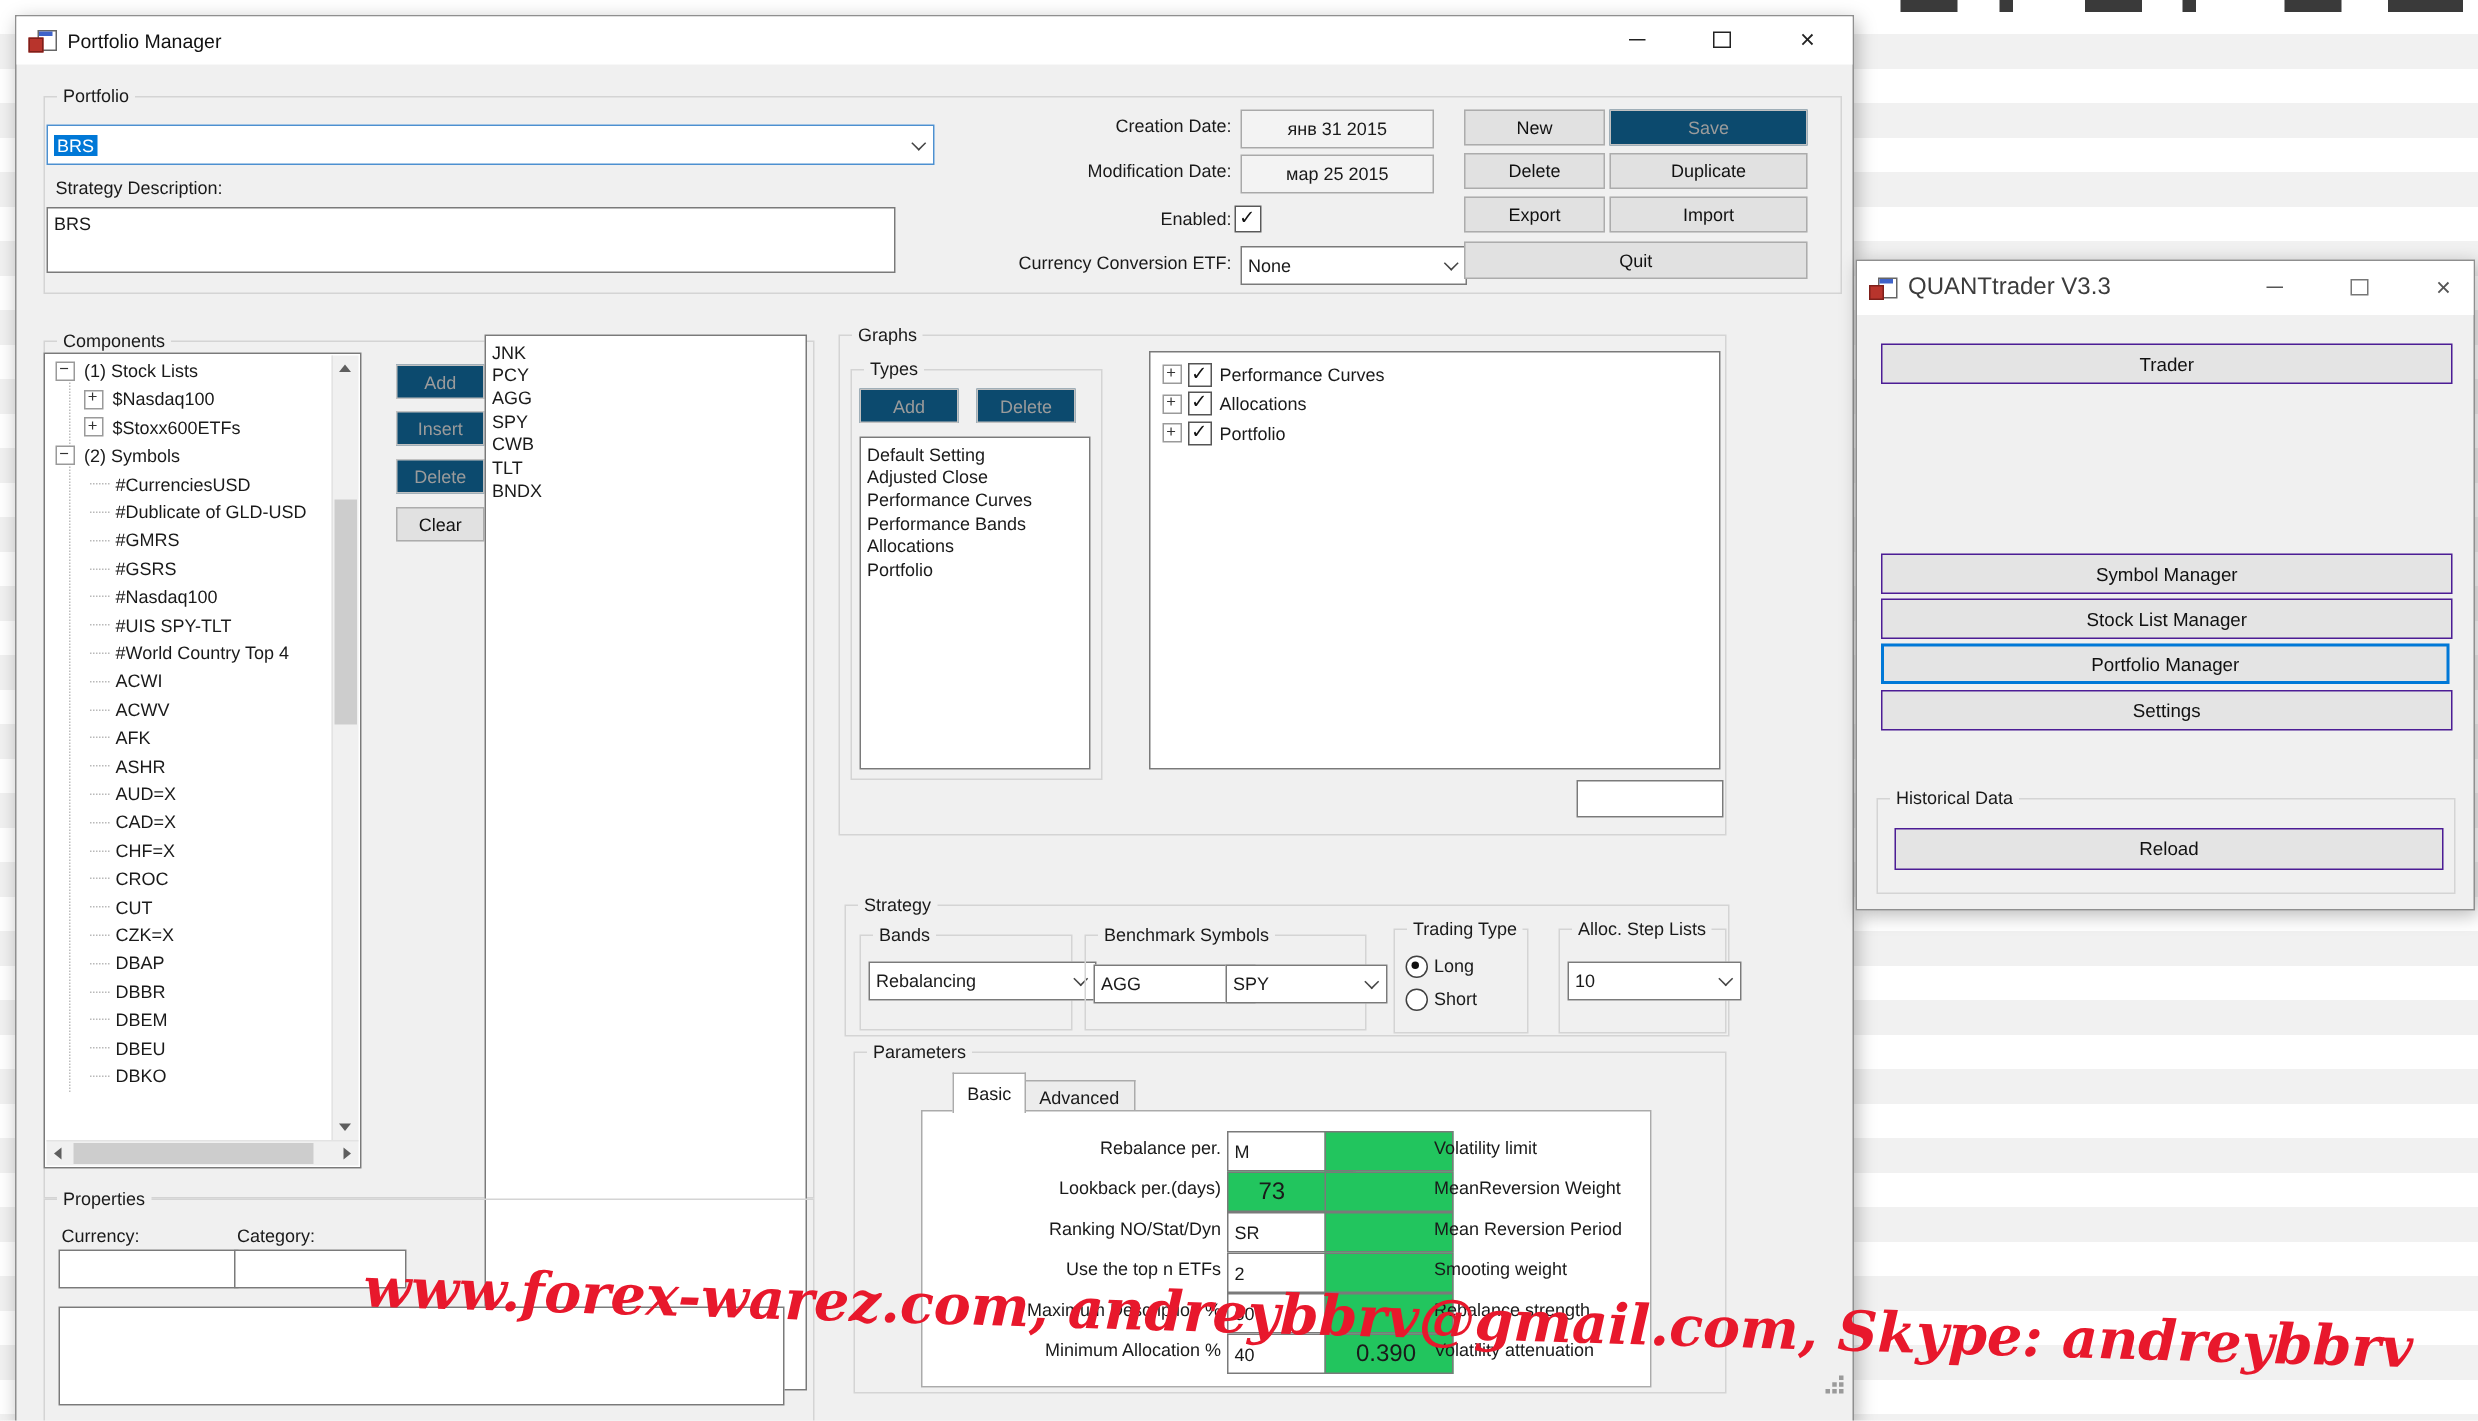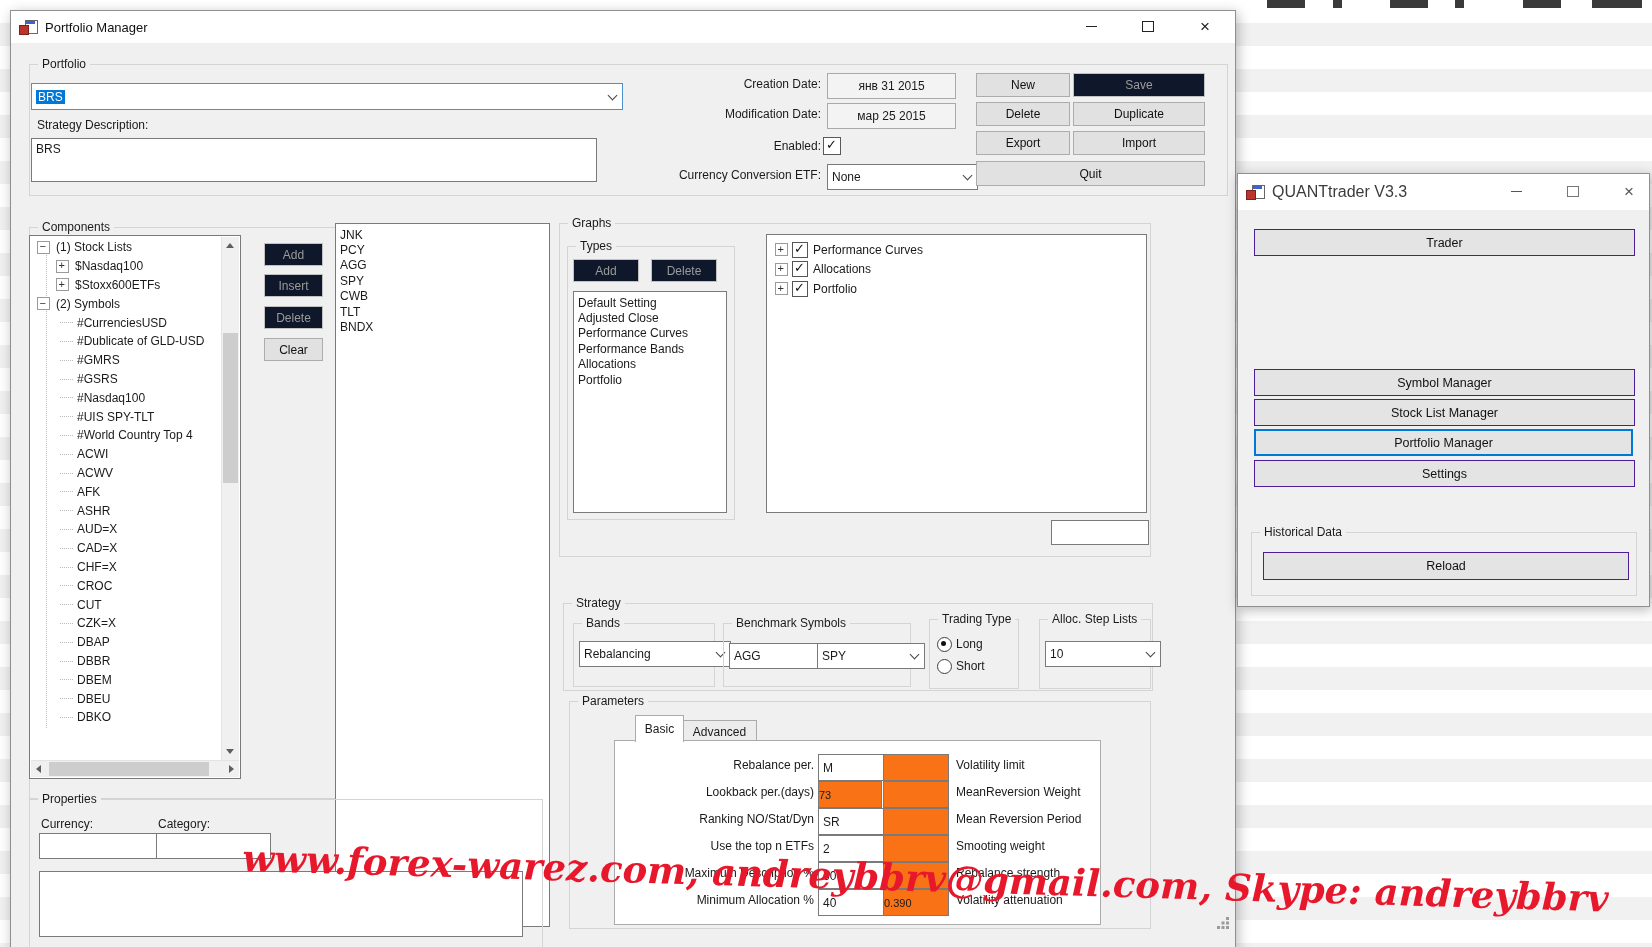--- a/index.html
+++ b/index.html
@@ -18,21 +18,21 @@
   .wbtn{position:absolute;top:0;width:40px;height:31px;display:flex;align-items:center;justify-content:center}
   .g-min{width:11px;height:1px;background:#222}
   .g-max{width:10px;height:9px;border:1px solid #222}
   .g-cls::before{content:"×";font-size:17px;color:#222;line-height:1}
   .q .g-min{background:#555}.q .g-max{border-color:#777}.q .g-cls::before{color:#555}
 
   .gbox{position:absolute;border:1px solid #d4d4d4}
   .gl{position:absolute;top:-8px;left:8px;background:#f0f0f0;padding:0 4px;font-size:12px;white-space:nowrap;color:#1a1a1a}
 
   .btn{position:absolute;background:#e1e1e1;border:1px solid #acacac;display:flex;align-items:center;justify-content:center;font-size:12px;color:#111}
-  .btn.dis{color:#9b9b9b;border-color:#c1c1c1;background:#0f172a}
+  .btn.dis{color:#9b9b9b;border-color:#c1c1c1;background:#0c4a6e}
   .qbtn{position:absolute;background:#e4e4e4;border:1px solid #4c1d95;display:flex;align-items:center;justify-content:center;font-size:12.5px;color:#111}
   .qbtn.active{border:2px solid #0078d7}
 
   .tb{position:absolute;background:#fff;border:1px solid #7a7a7a}
   .combo{position:absolute;background:#fff;border:1px solid #7a7a7a;display:flex;align-items:center;padding:0 18px 0 4px;font-size:12px;white-space:nowrap}
   .combo.focus{border-color:#4d90d0}
   .cv{position:absolute;right:6px;top:50%;margin-top:-5px;width:6px;height:6px;border-right:1.4px solid #444;border-bottom:1.4px solid #444;transform:rotate(45deg)}
   .sel-chip{background:#0078d7;color:#fff;padding:0 2px}
 
   .datebox{position:absolute;background:#f3f3f3;border:1px solid #a9a9a9;display:flex;align-items:center;justify-content:center;font-size:12px}
@@ -68,21 +68,21 @@
   .ccb{width:14px;height:14px;border:1px solid #555;background:#fff;position:relative;margin-right:5px;flex:none}
   .ccb::after{content:"✓";position:absolute;left:1px;top:-2px;font-size:13px;color:#111}
 
   .radio{position:absolute;width:13px;height:13px;border:1px solid #404040;border-radius:50%;background:#fff}
   .radio.sel::after{content:"";position:absolute;left:3px;top:3px;width:5px;height:5px;background:#111;border-radius:50%}
 
   .tab{position:absolute;display:flex;align-items:center;justify-content:center;font-size:12px}
   .tab.on{background:#fff;border:1px solid #ababab;border-bottom:none;z-index:3}
   .tab.off{background:#ececec;border:1px solid #ababab;border-bottom:none;z-index:1}
   .tcard{position:absolute;background:#fff;border:1px solid #ababab;z-index:2}
-  .pfld{position:absolute;background:#f97316;border:1px solid #7a7a7a;display:flex;align-items:center;padding-left:0;font-size:11px;z-index:4}
+  .pfld{position:absolute;background:#22c55e;border:1px solid #7a7a7a;display:flex;align-items:center;padding-left:20px;font-size:16px;z-index:4}
 
   .grip::after{content:"";position:absolute;width:3px;height:3px;background:#9a9a9a;left:0;top:0;
     box-shadow:9px 0 #9a9a9a, 9px -4.5px #9a9a9a, 9px -9px #9a9a9a, 4.5px 0 #9a9a9a, 4.5px -4.5px #9a9a9a, 0 0 #9a9a9a}
   .grip{position:absolute;width:12px;height:12px}
 
   .watermark{position:absolute;left:243px;top:836px;z-index:60;white-space:nowrap;
     font-family:"DejaVu Serif",serif;font-style:italic;font-weight:bold;font-size:37px;
     color:#e8182c;transform:rotate(1.7deg);transform-origin:left top}
 </style>
 </head>
@@ -252,21 +252,21 @@
         <div class="thumb" style="left:18px;top:1px;width:160px;height:14px"></div>
         <span class="arr a-rt" style="right:5px;top:4px"></span>
       </div>
     </div>
 
     <div class="btn dis" style="left:253px;top:232px;width:57px;height:21px">Add</div>
     <div class="btn dis" style="left:253px;top:263px;width:57px;height:21px">Insert</div>
     <div class="btn dis" style="left:253px;top:295px;width:57px;height:21px">Delete</div>
     <div class="btn" style="left:253px;top:327px;width:57px;height:21px">Clear</div>
 
-    <div class="tb" style="left:324px;top:212px;width:215px;height:704px;padding-top:3px;box-sizing:border-box">
+    <div class="tb" style="left:312px;top:212px;width:215px;height:704px;padding-top:3px;box-sizing:border-box">
       <div class="litem">JNK</div>
       <div class="litem">PCY</div>
       <div class="litem">AGG</div>
       <div class="litem">SPY</div>
       <div class="litem">CWB</div>
       <div class="litem">TLT</div>
       <div class="litem">BNDX</div>
     </div>
 
     <div class="gbox" style="left:18px;top:788px;width:512px;height:148px">

